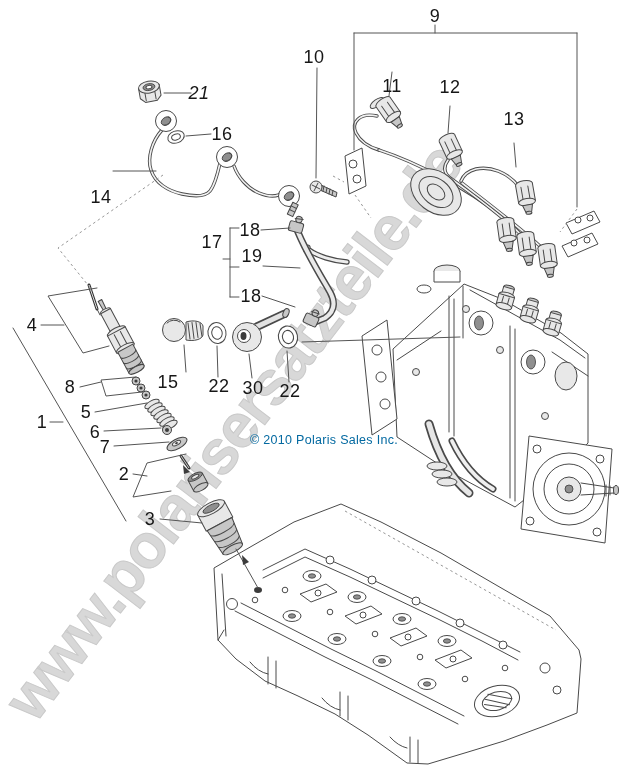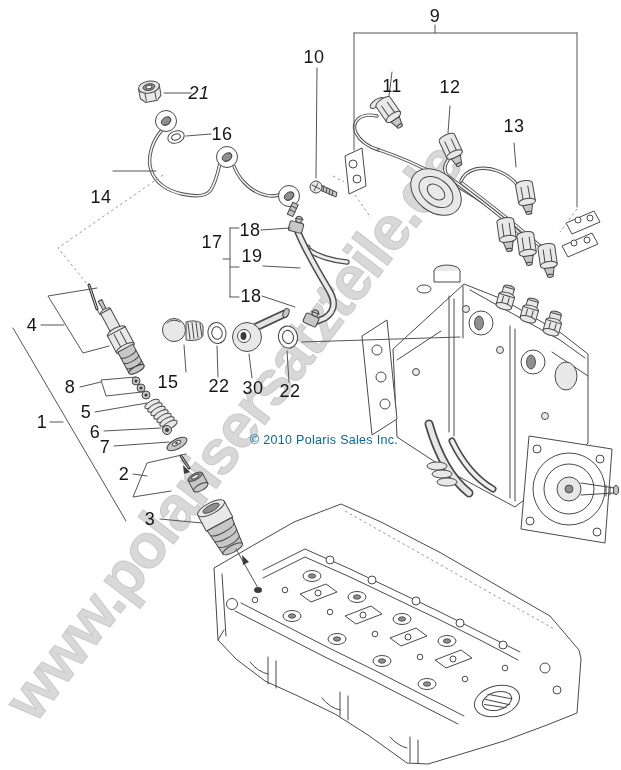--- a/index.html
+++ b/index.html
@@ -376,21 +376,21 @@
     </g>
   </svg>
 
   <div class="copyright">© 2010 Polaris Sales Inc.</div>
 
   <div id="callouts">
       <span class="cap" style="left: 435px; top: 16px;">9</span>
       <span class="cap" style="left: 314px; top: 57px;">10</span>
       <span class="cap" style="left: 392px; top: 62px; margin-top: 24px;">11</span>
       <span class="cap" style="left: 450px; top: 87px;">12</span>
-      <span class="cap" style="left: 514px; top: 126px;">13</span>
+      <span class="cap" style="left: 514px; top: 119px;">13</span>
       <span class="cap" style="left: 199px; top: 93px; font-style: italic;">21</span>
       <span class="cap" style="left: 222px; top: 134px;">16</span>
       <span class="cap" style="left: 101px; top: 173px; margin-top: 24px;">14</span>
       <span class="cap" style="left: 250px; top: 230px;">18</span>
       <span class="cap" style="left: 212px; top: 242px;">17</span>
       <span class="cap" style="left: 252px; top: 256px; text-align: center;">19</span>
       <span class="cap" style="left: 251px; top: 296px;">18</span>
       <span class="cap" style="left: 32px; top: 325px;">4</span>
       <span class="cap" style="left: 70px; top: 387px;">8</span>
       <span class="cap" style="left: 86px; top: 412px;">5</span>

